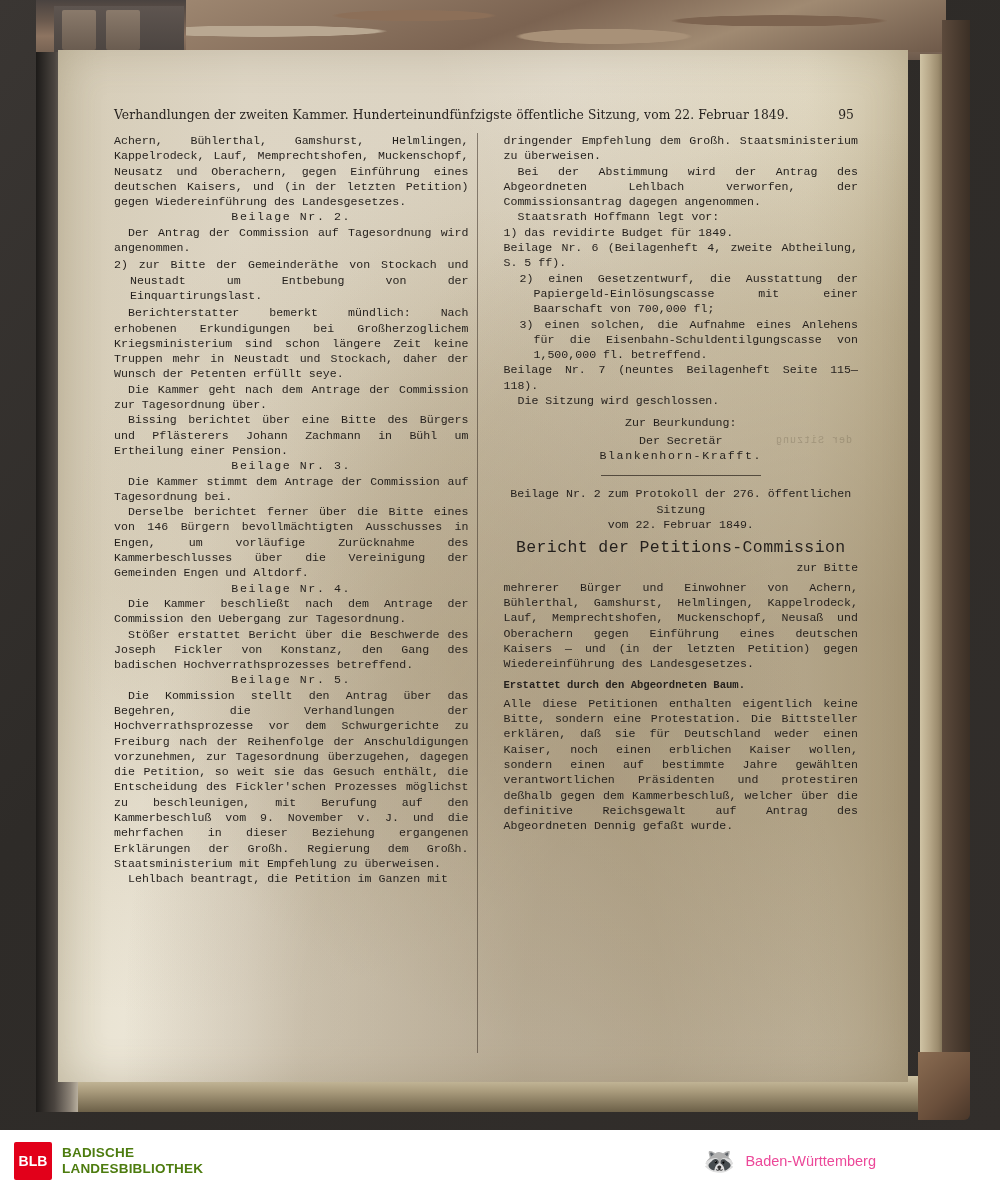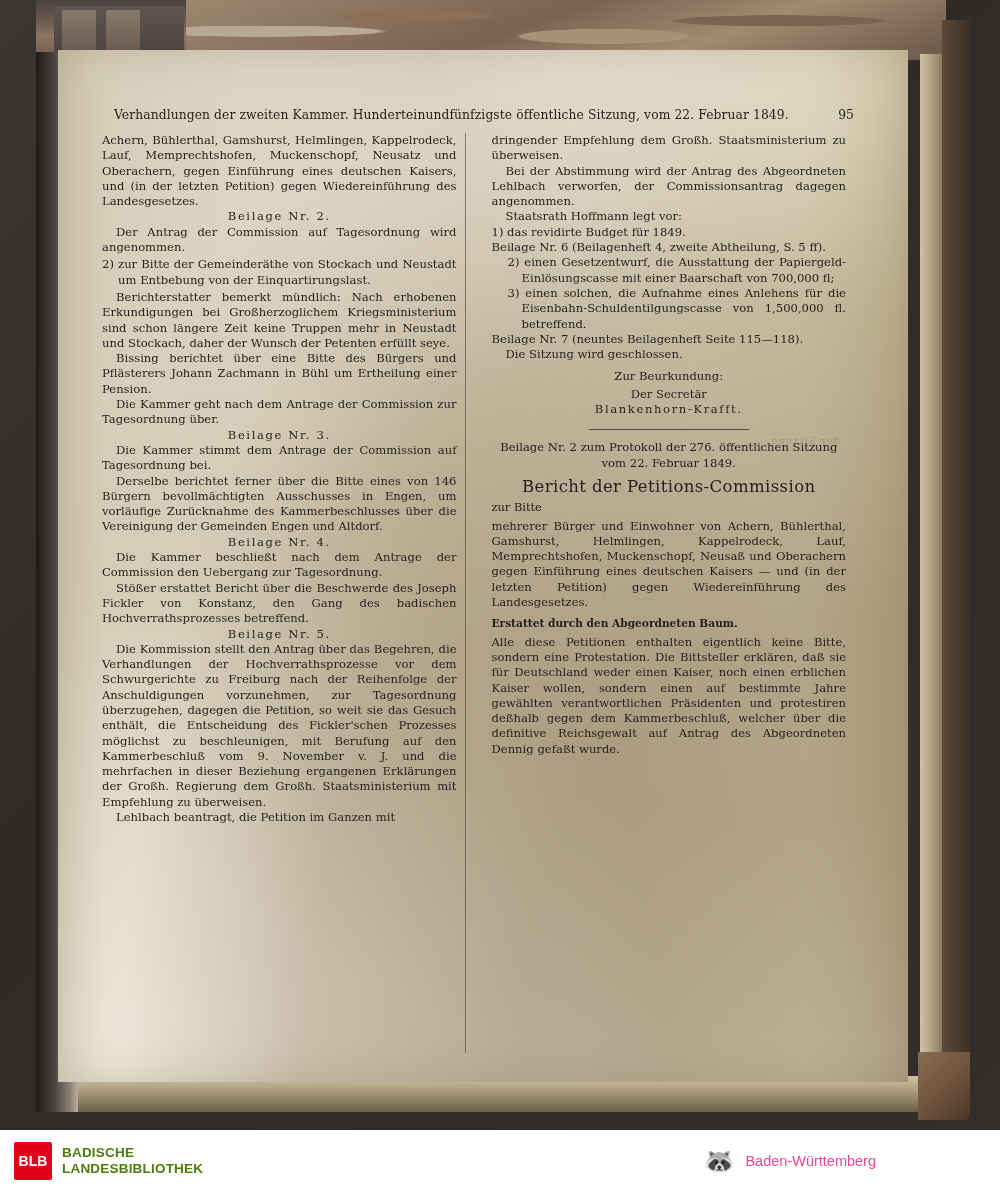--- a/index.html
+++ b/index.html
@@ -142,25 +142,26 @@
     letter-spacing: 0.1px;
     white-space: nowrap;
   }
   .running-head .pageno {
     float: right;
     padding-left: 10px;
   }
 
   .cols {
     position: absolute;
-    left: 44px; top: 83px;
+    left: 56px; top: 83px;
     width: 744px;
     height: 920px;
     display: flex;
     gap: 18px;
+    font-family: Liberation Mono, monospace;
   }
   .col {
     width: 355px;
     font-size: 11.6px;
     line-height: 15.3px;
     text-align: justify;
     position: relative;
   }
   .col.left  { border-right: 1px solid rgba(60,50,40,0.55); padding-right: 8px; }
   .col.right { padding-left: 8px; }
@@ -181,21 +182,21 @@
     width: 160px;
     margin: 12px auto 10px auto;
   }
   .head-big {
     text-align: center;
     font-size: 16.5px;
     letter-spacing: 0.4px;
     margin: 8px 0 6px 0;
   }
   .head-sub {
-    text-align: left;
+    text-align: right;
     font-size: 11.4px;
     margin: 4px 0 3px 0;
   }
   .head-small-bold {
     font-size: 10.6px;
     font-weight: bold;
     margin: 6px 0 3px 0;
   }
 
   
@@ -289,22 +290,22 @@
     <div class="cols">
 
       <div class="col left">
         <p class="noind">Achern, Bühlerthal, Gamshurst, Helmlingen, Kappelrodeck, Lauf, Memprechtshofen, Muckenschopf, Neusatz und Oberachern, gegen Einführung eines deutschen Kaisers, und (in der letzten Petition) gegen Wiedereinführung des Landesgesetzes.</p>
         <p class="ctr sp">Beilage Nr. 2.</p>
         <p class="ind">Der Antrag der Commission auf Tagesordnung wird angenommen.</p>
         <div class="gap-s"></div>
         <p class="hang">2) zur Bitte der Gemeinderäthe von Stockach und Neustadt um Entbebung von der Einquartirungslast.</p>
         <div class="gap-s"></div>
         <p class="ind">Berichterstatter bemerkt mündlich: Nach erhobenen Erkundigungen bei Großherzoglichem Kriegsministerium sind schon längere Zeit keine Truppen mehr in Neustadt und Stockach, daher der Wunsch der Petenten erfüllt seye.</p>
+        <p class="ind">Die Kammer geht nach dem Antrage der Commission zur Tagesordnung über.</p>
         <p class="ind">Bissing berichtet über eine Bitte des Bürgers und Pflästerers Johann Zachmann in Bühl um Ertheilung einer Pension.</p>
-        <p class="ind">Die Kammer geht nach dem Antrage der Commission zur Tagesordnung über.</p>
         <p class="ctr sp">Beilage Nr. 3.</p>
         <p class="ind">Die Kammer stimmt dem Antrage der Commission auf Tagesordnung bei.</p>
         <p class="ind">Derselbe berichtet ferner über die Bitte eines von 146 Bürgern bevollmächtigten Ausschusses in Engen, um vorläufige Zurücknahme des Kammerbeschlusses über die Vereinigung der Gemeinden Engen und Altdorf.</p>
         <p class="ctr sp">Beilage Nr. 4.</p>
         <p class="ind">Die Kammer beschließt nach dem Antrage der Commission den Uebergang zur Tagesordnung.</p>
         <p class="ind">Stößer erstattet Bericht über die Beschwerde des Joseph Fickler von Konstanz, den Gang des badischen Hochverrathsprozesses betreffend.</p>
         <p class="ctr sp">Beilage Nr. 5.</p>
         <p class="ind">Die Kommission stellt den Antrag über das Begehren, die Verhandlungen der Hochverrathsprozesse vor dem Schwurgerichte zu Freiburg nach der Reihenfolge der Anschuldigungen vorzunehmen, zur Tagesordnung überzugehen, dagegen die Petition, so weit sie das Gesuch enthält, die Entscheidung des Fickler'schen Prozesses möglichst zu beschleunigen, mit Berufung auf den Kammerbeschluß vom 9. November v. J. und die mehrfachen in dieser Beziehung ergangenen Erklärungen der Großh. Regierung dem Großh. Staatsministerium mit Empfehlung zu überweisen.</p>
         <p class="ind">Lehlbach beantragt, die Petition im Ganzen mit</p>
       </div>

